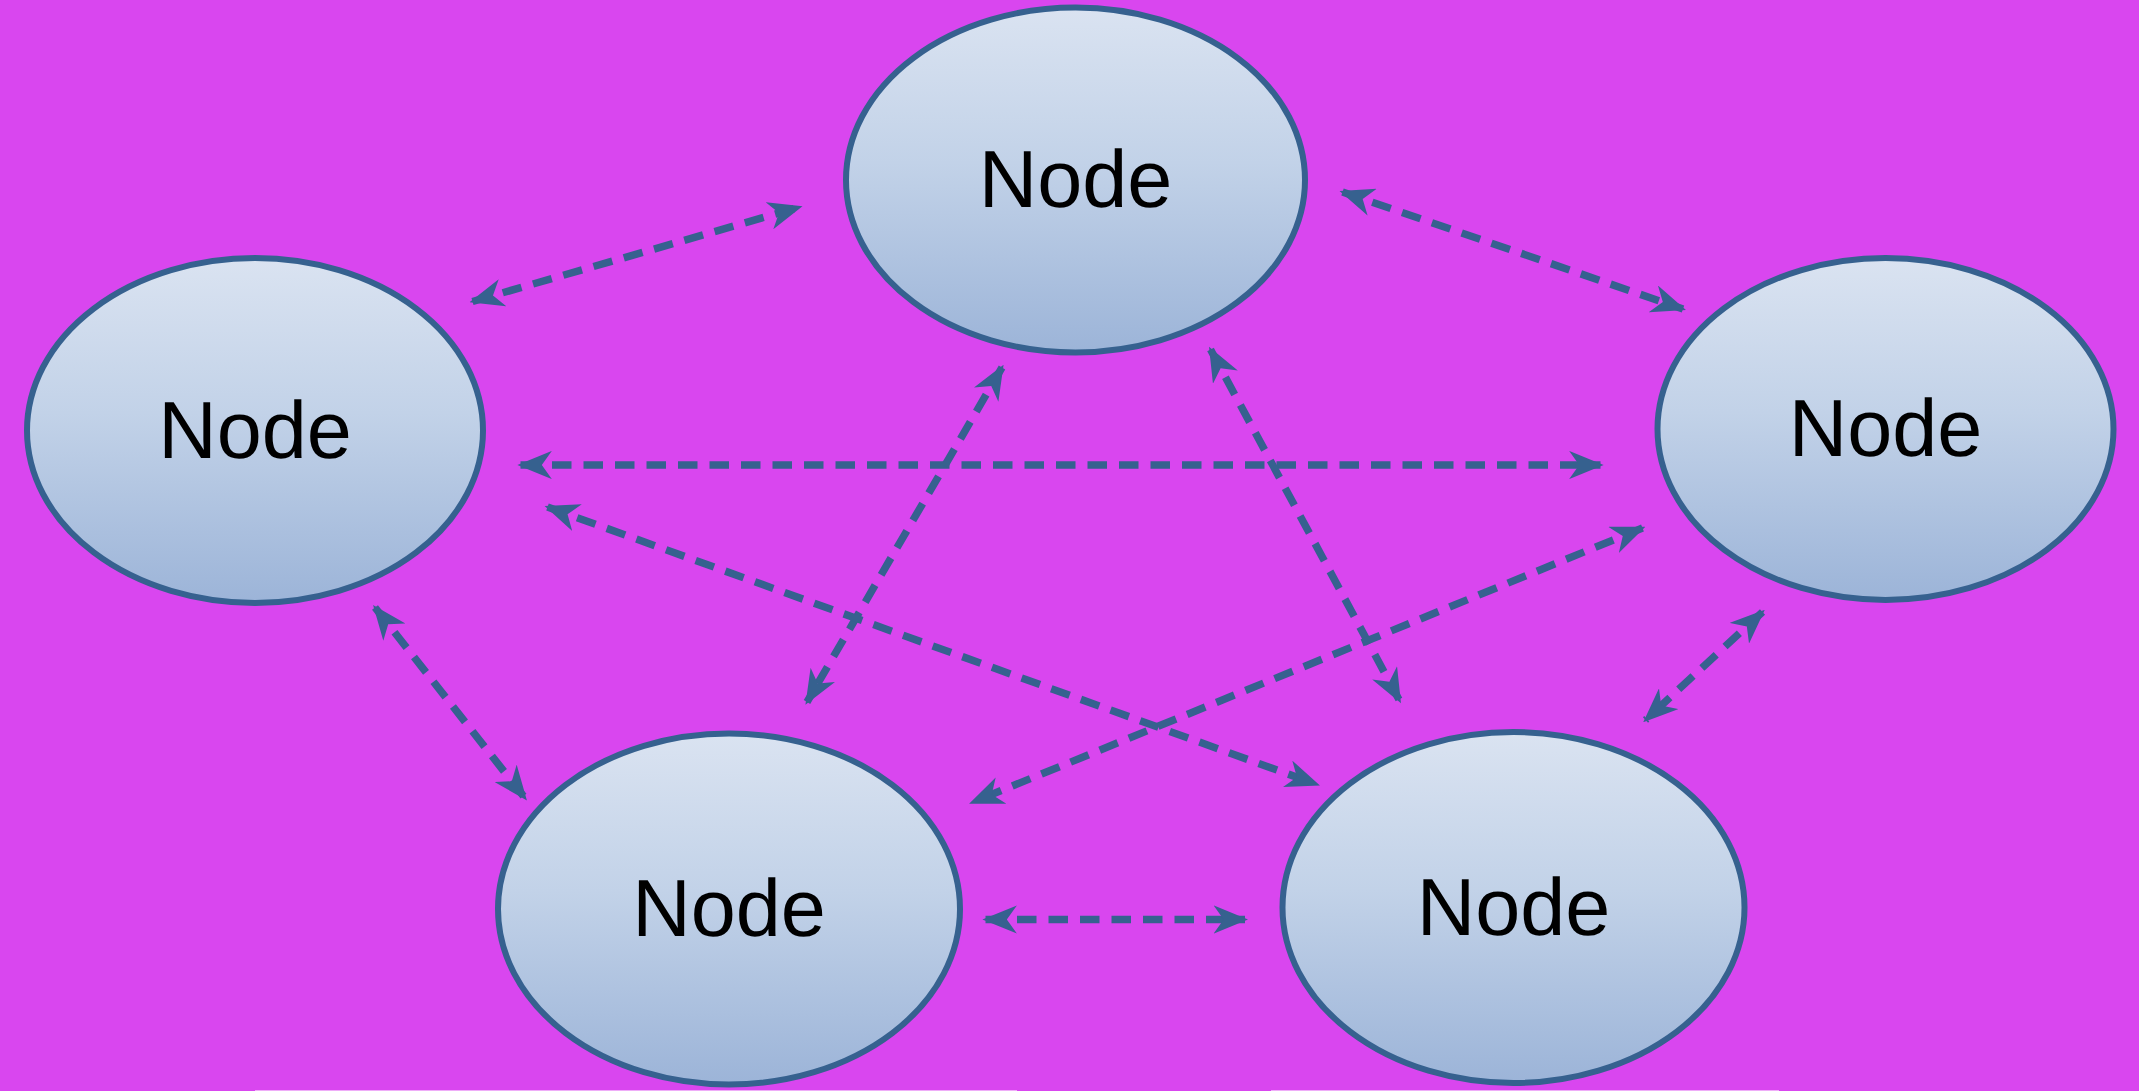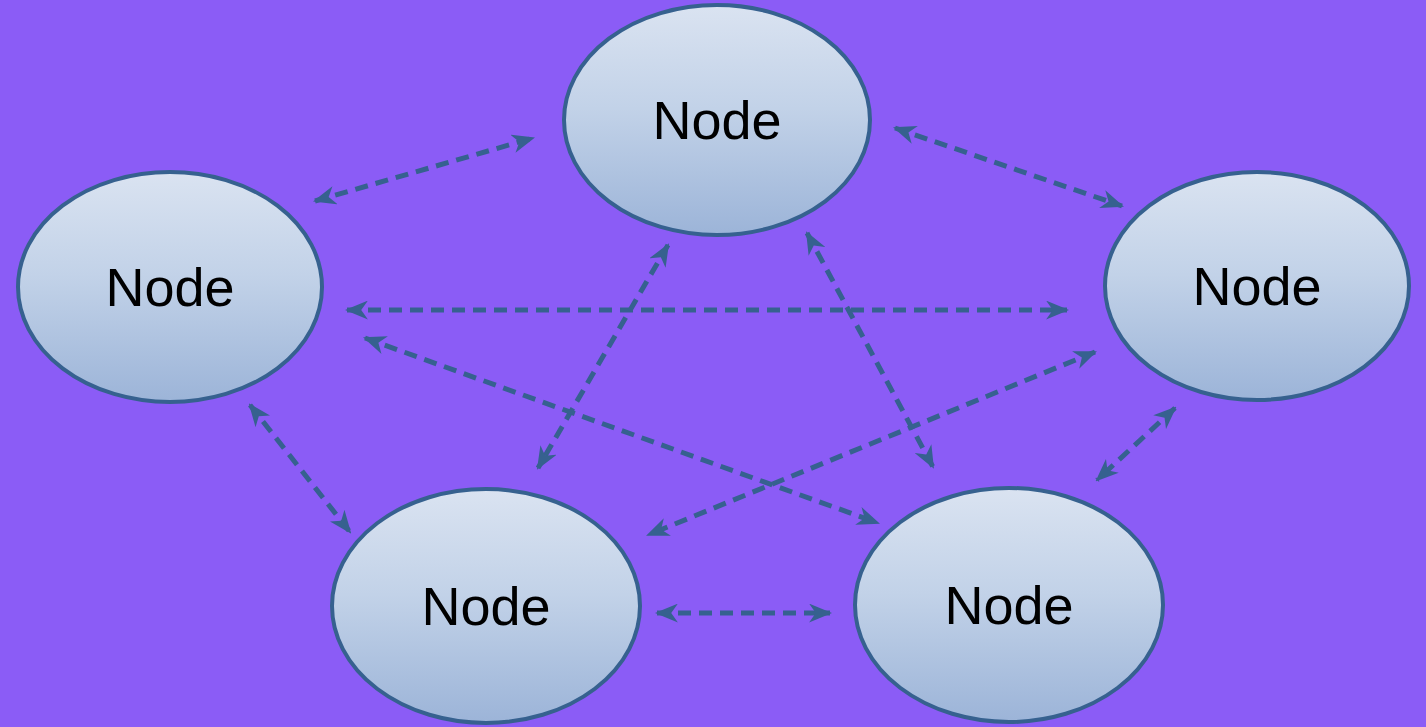--- a/index.html
+++ b/index.html
@@ -8,21 +8,21 @@
     background: #ffffff;
     width: 1426px;
     height: 727px;
     overflow: hidden;
     font-family: "Liberation Sans", sans-serif;
   }
   #diagram-wrap {
     position: relative;
     width: 1426px;
     height: 727px;
-    background: #8b5cf6;
+    background: #d946ef;
   }
   svg { display: block; }
   .edge-line {
     fill: none;
     stroke-width: 5;
     stroke-dasharray: 13 8;
     stroke-linecap: butt;
   }
   .node-ellipse {
     stroke-width: 4;

